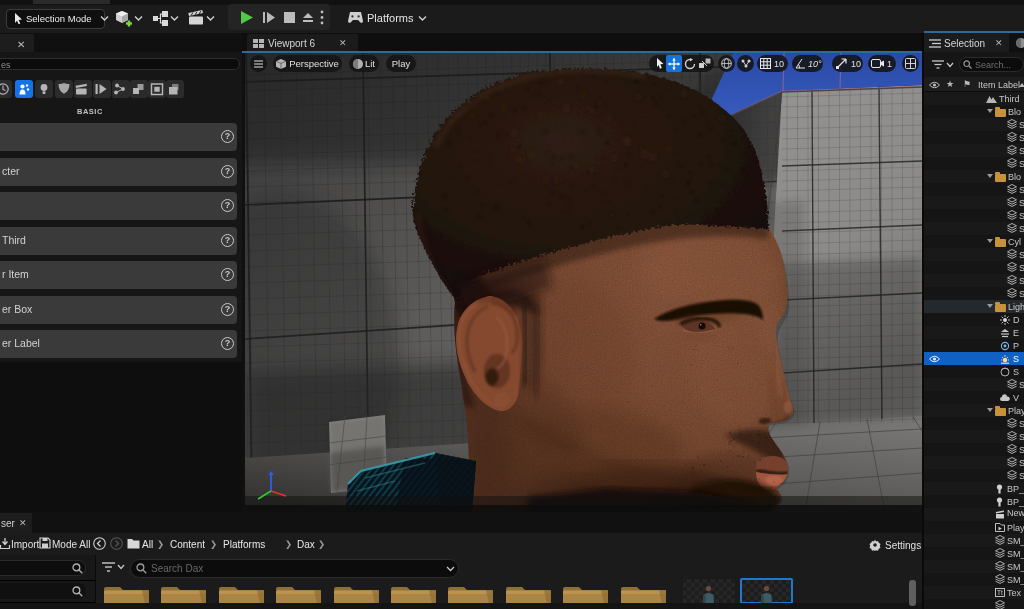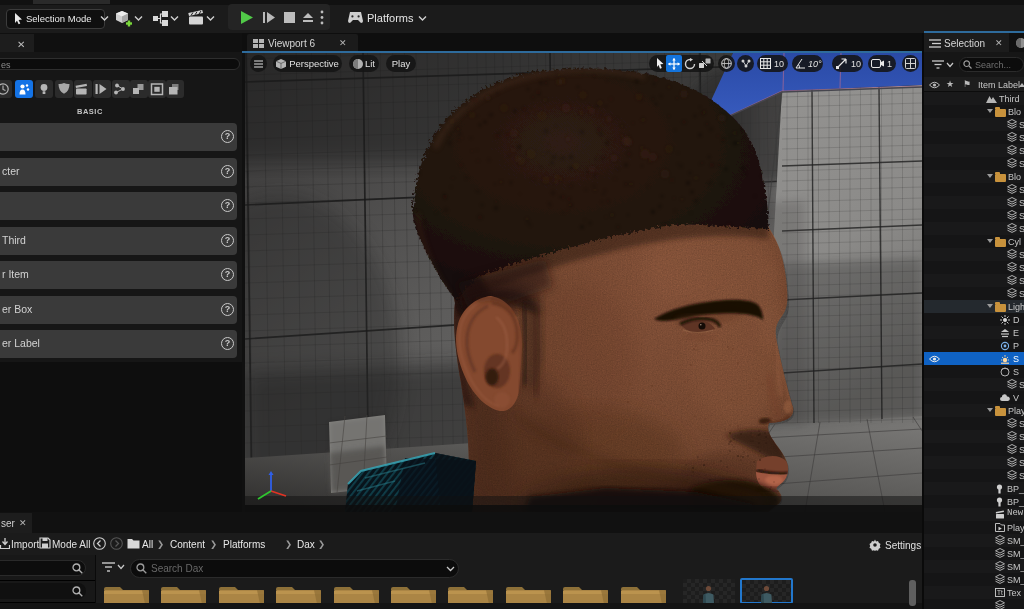--- a/index.html
+++ b/index.html
@@ -1413,21 +1413,21 @@
 <svg class="abs" style="left:995px;top:497px;" width="9" height="10" viewBox="0 0 9 10">
           <circle cx="4.5" cy="3" r="2.6" fill="#cfcfcf"></circle>
           <rect x="3.4" y="5" width="2.2" height="4.5" fill="#cfcfcf"></rect>
         </svg>
 <div class="oi" style="left:1007px;top:497px;">BP_</div>
 <div class="orow" style="top:508px;background:#19191a;"></div>
 <svg class="abs" style="left:995px;top:510px;" width="10" height="9" viewBox="0 0 10 9">
           <path d="M1 3.5 L9 2 L8.7 0.5 L0.8 2 Z" fill="#cfcfcf"></path>
           <rect x="1" y="4" width="8" height="4.5" rx="0.5" fill="#cfcfcf"></rect>
         </svg>
-<div class="oi" style="left:1007px;top:508px;font-family:Liberation Mono, monospace;">New</div>
+<div class="oi" style="left:1007px;top:508px;">New</div>
 <div class="orow" style="top:521px;background:#151516;"></div>
 <svg class="abs" style="left:995px;top:523px;" width="10" height="9" viewBox="0 0 10 9">
           <path d="M0.5 0.5 L5 0.5 L6.5 2 L9.5 2 L9.5 8.5 L0.5 8.5 Z" fill="none" stroke="#cfcfcf" stroke-width="0.9"></path>
           <path d="M3.5 3.8 L6.8 5.6 L3.5 7.4 Z" fill="#cfcfcf"></path>
         </svg>
 <div class="oi" style="left:1007px;top:523px;">Play</div>
 <div class="orow" style="top:534px;background:#19191a;"></div>
 <svg class="abs" style="left:995px;top:535px;" width="10" height="10" viewBox="0 0 10 10">
           <g fill="none" stroke="#b0b0b0" stroke-width="1">
             <path d="M5 0.5 L9.5 2.8 L5 5 L0.5 2.8 Z"></path>

